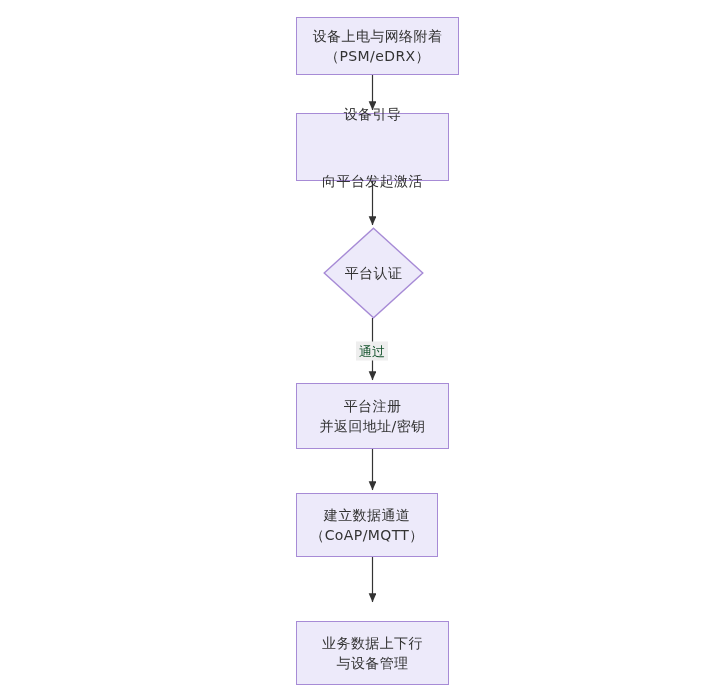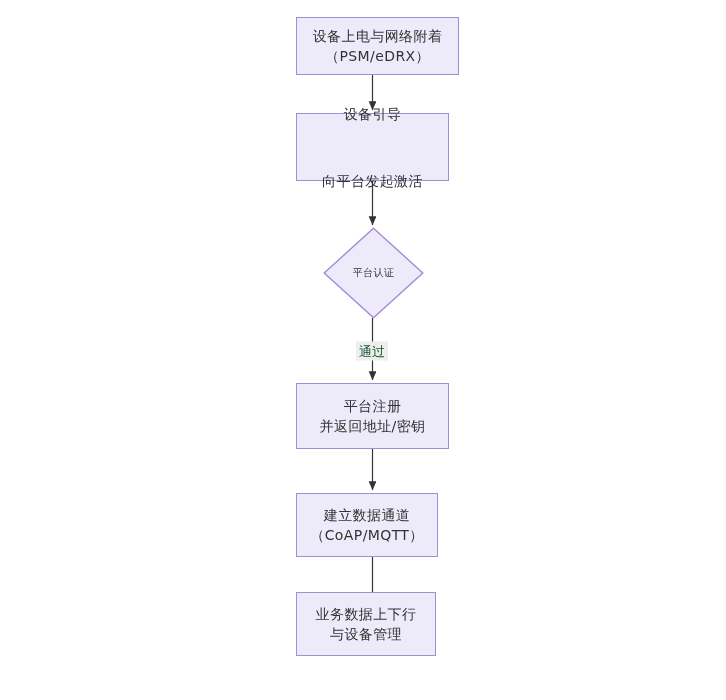--- a/index.html
+++ b/index.html
@@ -57,21 +57,21 @@
     position: absolute;
     left: 0;
     top: 0;
     width: 100%;
     height: 100%;
   }
   .diamond-text {
     position: relative;
     z-index: 2;
     color: #333333;
-    font-size: 10px;
+    font-size: 14px;
     line-height: 20px;
     letter-spacing: 0.4px;
     white-space: nowrap;
   }
   .edge-label {
     position: absolute;
     background: #EEEEEE;
     color: #14532d;
     font-size: 13px;
     line-height: 17px;
@@ -125,18 +125,18 @@
   <div class="node node-process" style="left:296px; top:383px; width:153px; height:66px;">
     <div class="node-label">平台注册</div>
     <div class="node-label">并返回地址/密钥</div>
   </div>
 
   <div class="node node-process" style="left:296px; top:493px; width:142px; height:64px;">
     <div class="node-label">建立数据通道</div>
     <div class="node-label">（CoAP/MQTT）</div>
   </div>
 
-  <div class="node node-process" style="left:296px; top:592px; width:140px; height:64px;">
+  <div class="node node-process" style="left:296px; top:621px; width:153px; height:64px;">
     <div class="node-label">业务数据上下行</div>
     <div class="node-label">与设备管理</div>
   </div>
 
 </div>
 
 </body></html>

